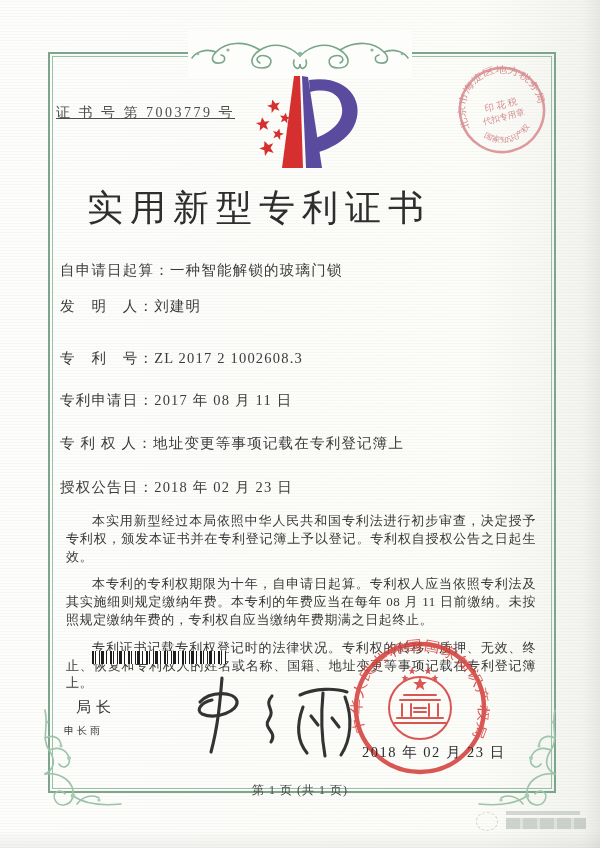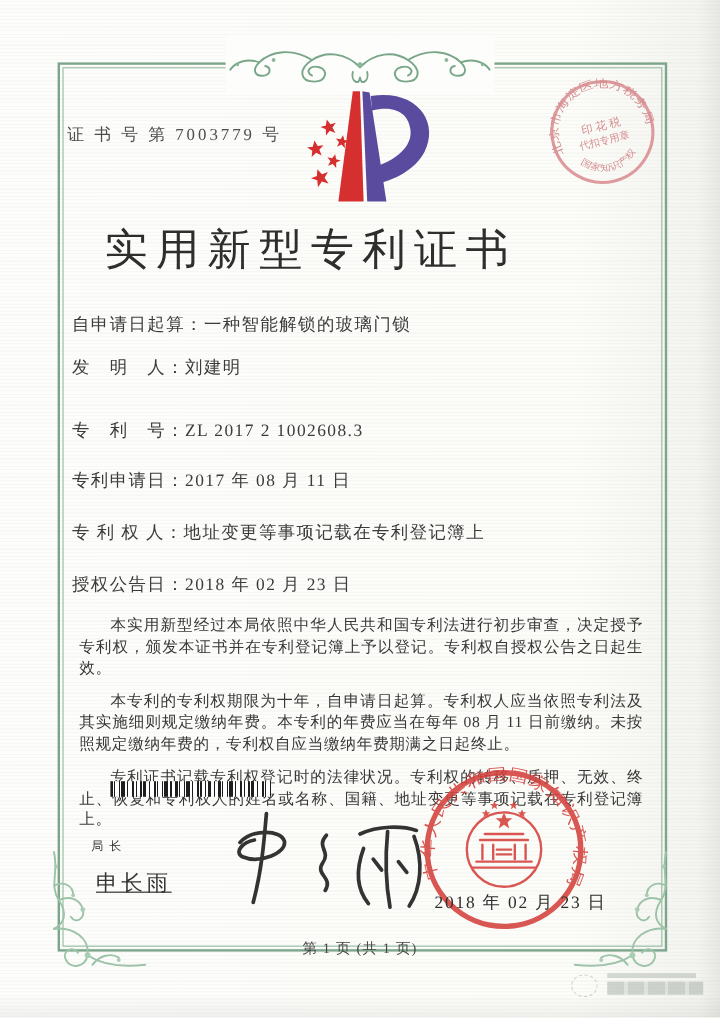--- a/index.html
+++ b/index.html
@@ -28,21 +28,21 @@
     position:absolute;left:2px;top:2px;right:2px;bottom:2px;
     border:1px solid #9cbfa7;
   }
   
   .top-ornament{position:absolute;left:188px;top:30px;width:224px;height:48px;background:#fdfdfb;}
   .corner-flourish{position:absolute;width:100px;height:105px;}
   .corner-bl{left:33px;top:708px;}
   .corner-br{left:467px;top:708px;transform:scaleX(-1);}
   
   .cert-number{
-    position:absolute;left:56px;top:104px;font-size:14px;color:#4d4d4d;letter-spacing:2.5px;
+    position:absolute;left:56px;top:104px;font-size:14px;color:#4d4d4d;letter-spacing:2.5px;text-decoration:underline;
   }
   .logo{position:absolute;left:230px;top:68px;width:140px;height:118px;}
   .title{
     position:absolute;left:0;top:184px;width:518px;text-align:center;
     font-size:36px;color:#2e2e2e;letter-spacing:7px;font-weight:500;
   }
   
   .field{position:absolute;left:60px;font-size:14.5px;color:#3b3b3b;letter-spacing:1.2px;white-space:nowrap;}
   .f0{top:261px;} .f1{top:297px;} .f2{top:349px;} .f3{top:391px;} .f4{top:434px;} .f5{top:478px;}
   
@@ -52,22 +52,22 @@
   }
   .body-text p{margin:10px;text-indent:2em;letter-spacing:0.6px;}
   
   .barcode{
     position:absolute;left:92px;top:651px;width:134px;height:13px;
     background:repeating-linear-gradient(90deg,
       #1d1d1d 0 2px, #fff 2px 3px, #1d1d1d 3px 4px, #fff 4px 7px,
       #1d1d1d 7px 8px, #fff 8px 9px, #1d1d1d 9px 12px, #fff 12px 14px,
       #1d1d1d 14px 15px, #fff 15px 18px);
   }
-  .director-title{position:absolute;left:76px;top:698px;font-size:10px;color:#333;letter-spacing:5px;font-family:Liberation Serif, serif;}
-  .director-name{position:absolute;left:80px;top:724px;font-size:18px;color:#333;letter-spacing:3px;font-family:"Liberation Sans","DejaVu Sans",sans-serif;text-decoration:underline;}
+  .director-title{position:absolute;left:76px;top:698px;font-size:15px;color:#333;letter-spacing:5px;font-family:Liberation Serif, serif;}
+  .director-name{position:absolute;left:64px;top:724px;font-size:10px;color:#333;letter-spacing:3px;font-family:"Liberation Sans","DejaVu Sans",sans-serif;}
   .signature{position:absolute;left:182px;top:668px;width:190px;height:100px;}
   .page-footer{
     position:absolute;left:48px;top:782px;width:504px;text-align:center;
     font-size:12px;color:#464646;letter-spacing:1px;
   }
   
   .big-seal{position:absolute;left:350px;top:638px;width:140px;height:140px;opacity:0.88;}
   .seal-date{
     position:absolute;left:362px;top:743px;font-size:14.5px;color:#2d2d2d;letter-spacing:1.5px;z-index:6;
   }

